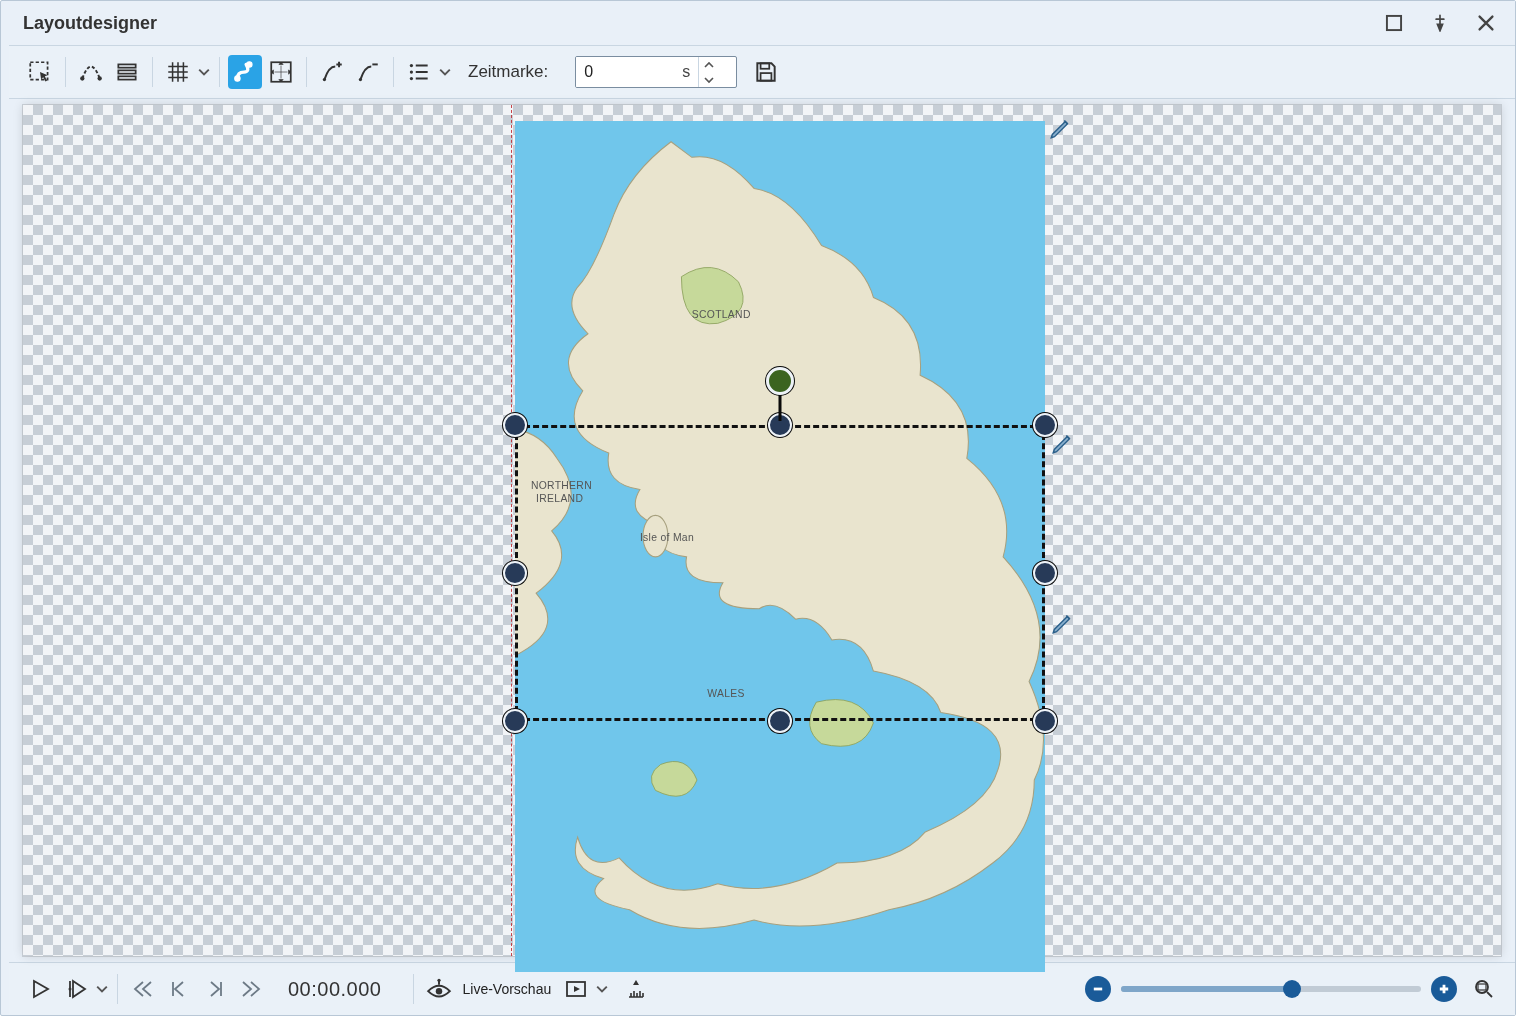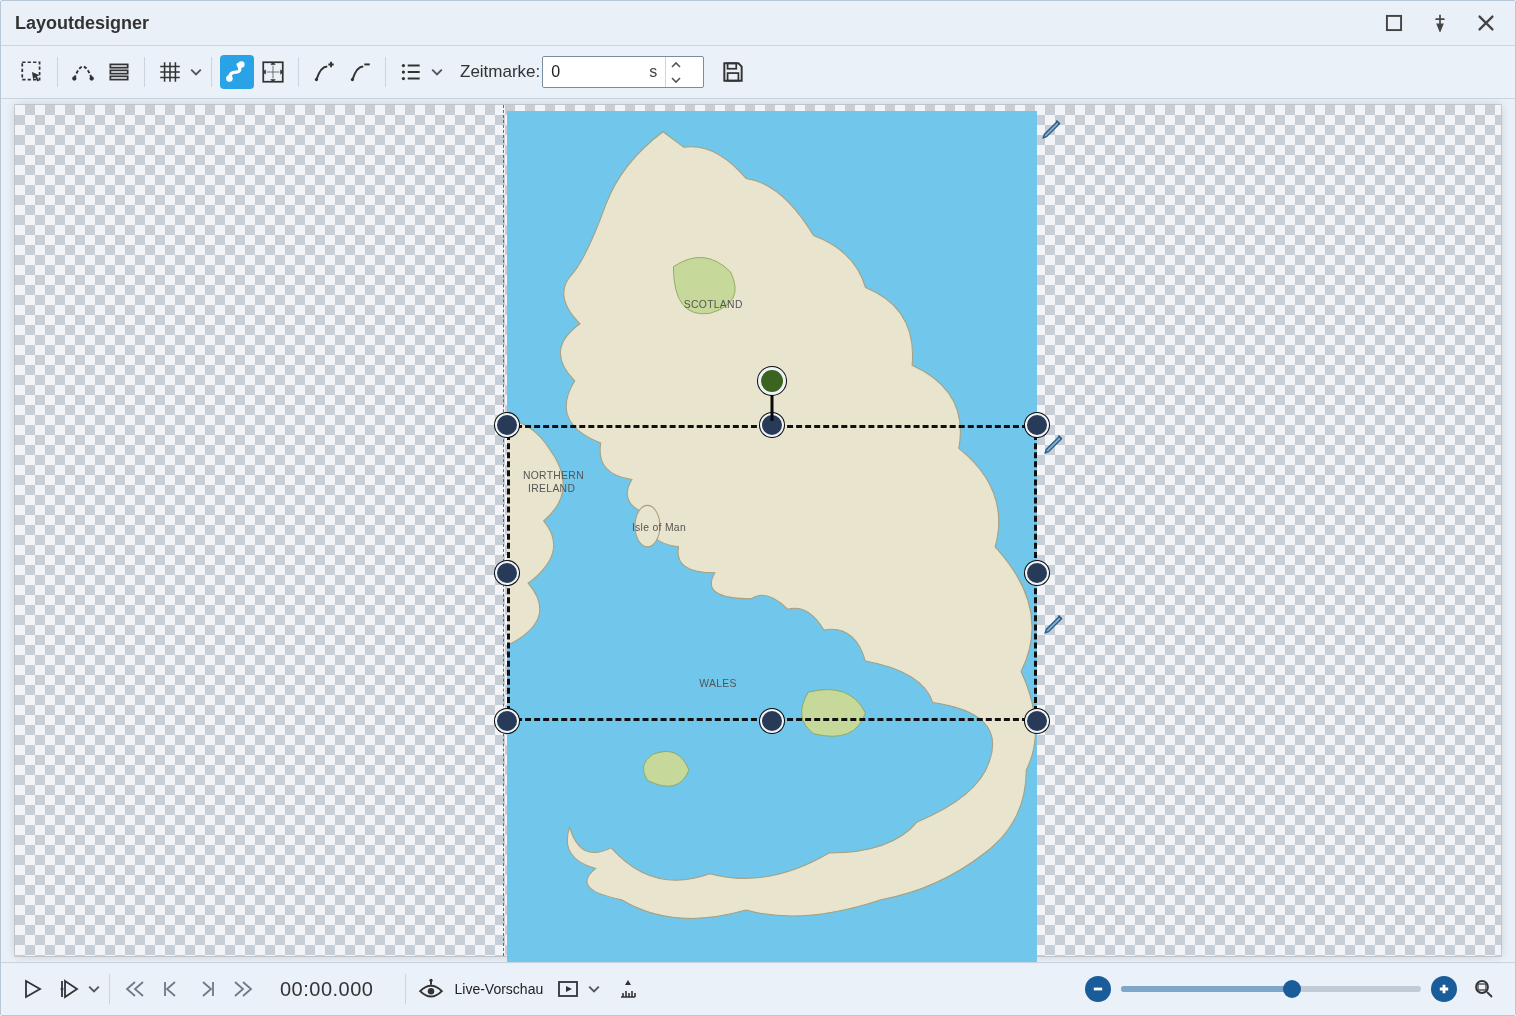--- a/index.html
+++ b/index.html
@@ -17,20 +17,21 @@
     --start-marker:#3b6420;
     --guide:#c0272d;
     --sea:#70c6eb;
   }
   html,body{margin:0;padding:0;font-family:"Segoe UI",Arial,sans-serif;color:var(--text);font-size:14px;}
   .window{
     width:1516px;height:1016px;box-sizing:border-box;
     background:var(--win-bg);border:1px solid var(--border-outer);
     display:flex;flex-direction:column;position:relative;
     border-radius:2px;
+    padding-left:8px;
   }
   .titlebar{
     height:44px;display:flex;align-items:center;padding:0 14px;
     background:var(--win-bg);
   }
   .titlebar .title{font-size:18px;font-weight:600;color:#333;}
   .titlebar .spacer{flex:1;}
   .win-ctrl-group{display:flex;gap:28px;align-items:center;margin-right:6px;}
   .win-ctrl{color:#4a4a4a;cursor:default;}
   .top-toolbar{
@@ -39,21 +40,21 @@
     border-bottom:1px solid var(--border-light);border-top:1px solid var(--border-light);
   }
   .tb-btn{
     width:34px;height:34px;display:flex;align-items:center;justify-content:center;
     border-radius:4px;position:relative;
   }
   .tb-btn.sel{background:var(--accent);}
   .tb-btn.sel svg{stroke:#fff;fill:#fff;}
   .tb-sep{width:1px;height:30px;background:var(--border-light);margin:0 6px;}
   .tb-dd{width:14px;display:flex;align-items:center;justify-content:center;color:#666;}
-  .tb-label{font-size:17px;color:#333;margin-left:14px;margin-right:0;}
+  .tb-label{font-size:17px;color:#333;margin-left:14px;margin-right:25px;}
   .time-input{
     display:flex;align-items:stretch;background:var(--input-bg);
     border:1px solid #7a8da0;border-radius:2px;height:30px;overflow:hidden;
     width:160px;
   }
   .time-input input{
     border:none;outline:none;width:90px;padding:0 8px;font-size:16px;color:#222;
   }
   .time-input .unit{display:flex;align-items:center;padding-right:8px;color:#444;font-size:16px;}
   .time-input .spinners{display:flex;flex-direction:column;border-left:1px solid var(--border-light);}
@@ -69,21 +70,21 @@
       linear-gradient(45deg,#c7ced6 25%,transparent 25%),
       linear-gradient(-45deg,#c7ced6 25%,transparent 25%),
       linear-gradient(45deg,transparent 75%,#c7ced6 75%),
       linear-gradient(-45deg,transparent 75%,#c7ced6 75%);
     background-size:var(--sq) var(--sq);
     background-position:0 0,0 calc(var(--sq)/2),calc(var(--sq)/2) calc(var(--sq)/-2),calc(var(--sq)/-2) 0;
     background-color:#f2f4f7;
     box-shadow:0 0 0 1px rgba(0,0,0,.12),0 0 10px rgba(0,0,0,.14);
   }
   .map-area{
-    position:absolute;left:492px;top:6px;width:530px;height:100%;
+    position:absolute;left:492px;top:16px;width:530px;height:100%;
     background:var(--sea);overflow:hidden;color:#3a3a3a;
   }
   .map-svg{width:100%;height:100%;display:block;}
   .vguide{position:absolute;top:0;bottom:0;left:488px;border-left:1px dashed var(--guide);opacity:.85;}
   .sel-box{
     position:absolute;left:492px;top:320px;width:530px;height:296px;
     border:3px dashed #111;box-sizing:border-box;background:transparent;
   }
   .handle{
     position:absolute;width:20px;height:20px;border-radius:50%;

